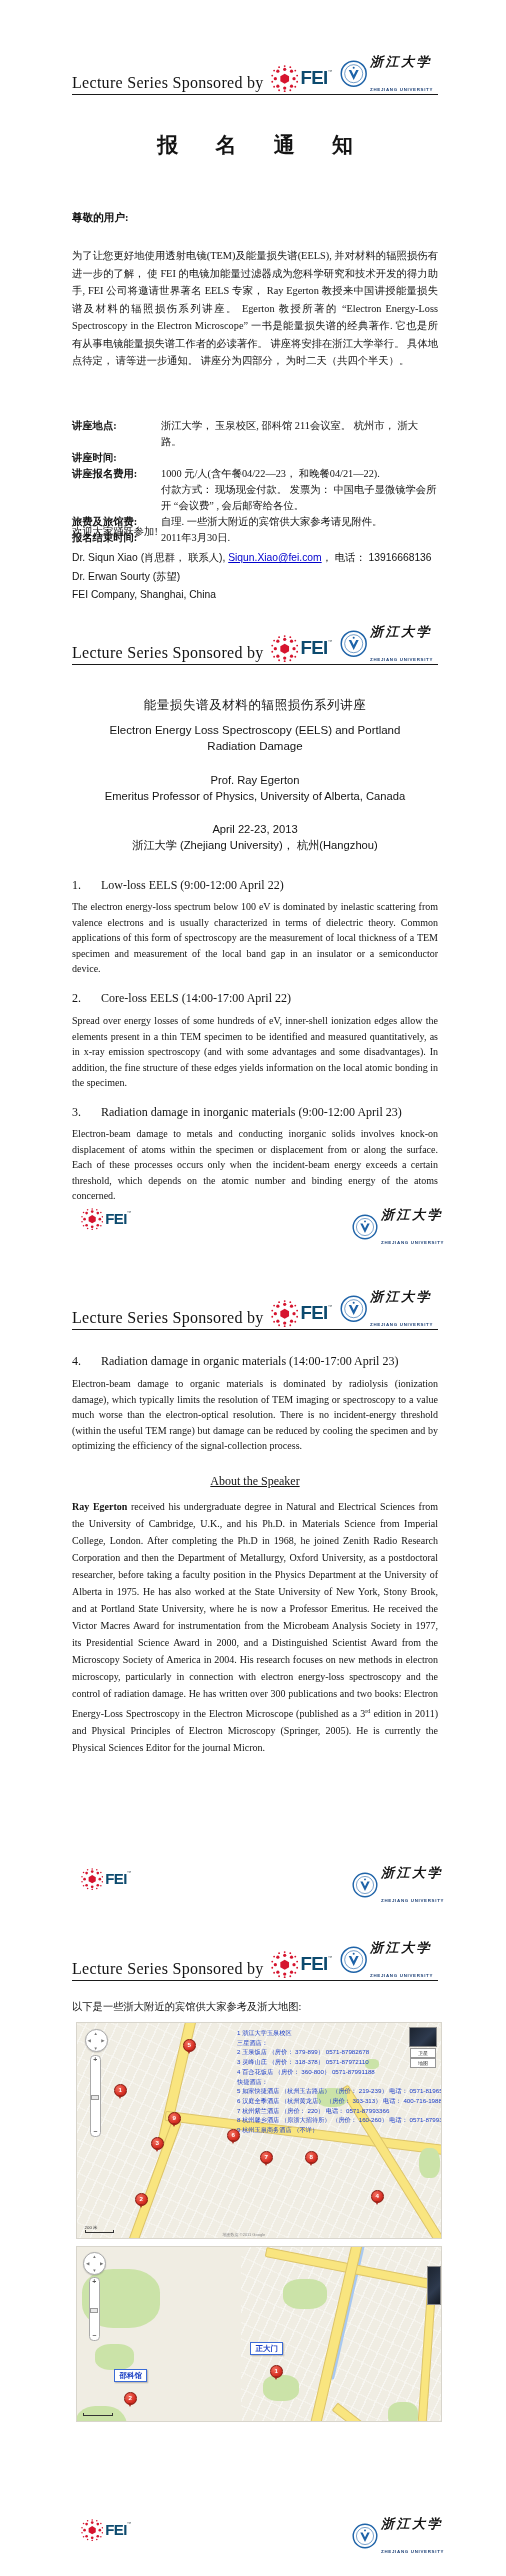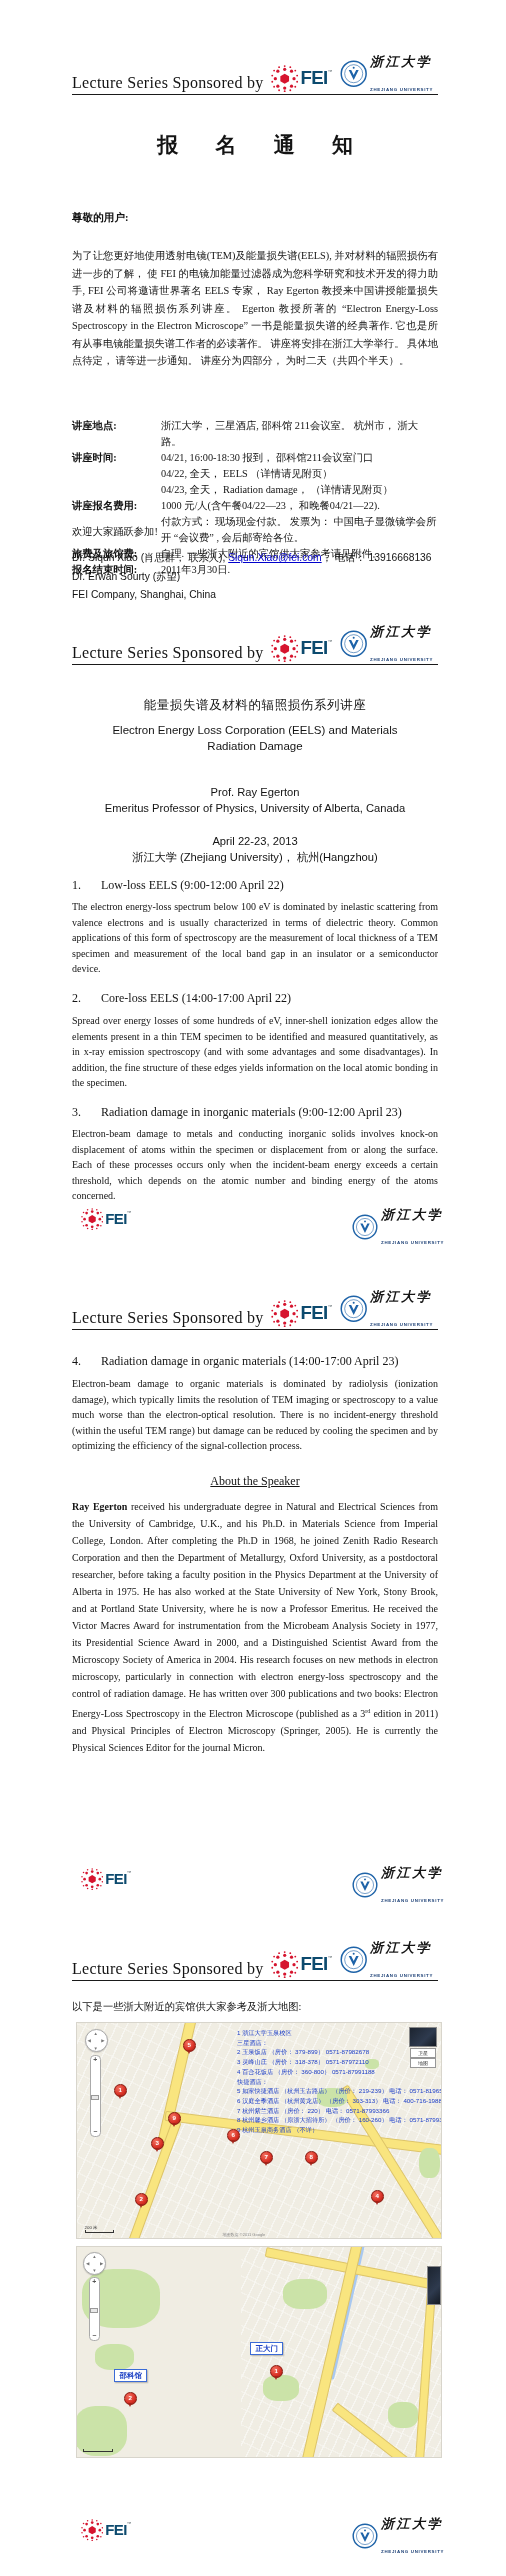--- a/index.html
+++ b/index.html
@@ -30,21 +30,21 @@
   .ilabel{width:89px;font-weight:bold;flex:none;}
   .ival{flex:1;}
   .welcome{position:absolute;left:72px;font-size:10.3px;}
   .contacts{position:absolute;left:72px;width:366px;
             font-family:"Liberation Sans",sans-serif;font-size:10.3px;line-height:18.7px;}
   a.mail{color:#0000cc;text-decoration:underline;}
   
   .ctr{position:absolute;left:72px;width:366px;text-align:center;}
   .t-cn{font-size:12.5px;letter-spacing:0.6px;}
   .t-en{font-family:"Liberation Sans",sans-serif;font-size:11.5px;line-height:15.6px;}
-  .t-sp{font-family:"Liberation Sans",sans-serif;font-size:11.2px;line-height:15.6px;margin-top:12px;}
+  .t-sp{font-family:"Liberation Sans",sans-serif;font-size:11.2px;line-height:15.6px;}
   .sec-h{position:absolute;left:72px;width:366px;font-size:12px;display:flex;}
   .sec-num{width:29px;flex:none;}
   .sec-b{position:absolute;left:72px;width:366px;font-size:10px;line-height:15.6px;text-align:justify;}
   .about-h{position:absolute;left:72px;width:366px;text-align:center;font-size:12px;text-decoration:underline;}
   .bio{position:absolute;left:72px;width:366px;font-size:10px;line-height:17px;text-align:justify;}
   .pagefoot{position:absolute;}
   
   .map{position:absolute;left:76px;width:366px;background:#f0ede3;overflow:hidden;
        border:0.6px solid #d8d5cc;box-sizing:border-box;}
   .gridtex{position:absolute;inset:0;opacity:.5;background:
@@ -137,30 +137,25 @@
   </div>
 
   <div class="p1-title" style="top:131px;">报 名 通 知</div>
   <div class="salut" style="top:211px;">尊敬的用户:</div>
   <div class="para-cn" style="top:247px;">为了让您更好地使用透射电镜(TEM)及能量损失谱(EELS), 并对材料的辐照损伤有进一步的了解， 使 FEI 的电镜加能量过滤器成为您科学研究和技术开发的得力助手, FEI 公司将邀请世界著名 EELS 专家， Ray Egerton 教授来中国讲授能量损失谱及材料的辐照损伤系列讲座。 Egerton 教授所著的 “Electron Energy-Loss Spectroscopy in the Electron Microscope” 一书是能量损失谱的经典著作. 它也是所有从事电镜能量损失谱工作者的必读著作。 讲座将安排在浙江大学举行。 具体地点待定， 请等进一步通知。 讲座分为四部分， 为时二天（共四个半天）。</div>
 
   <div class="info" style="top:378px;margin-top:40px;">
     <div class="inforow">
       <div class="ilabel">讲座地点:</div>
       <div class="ival">
-          <div>浙江大学， 三星酒店, 邵科馆 211会议室。 杭州市， 浙大路。</div>
+          <div>浙江大学， 玉泉校区, 邵科馆 211会议室。 杭州市， 浙大路。</div>
         </div>
     </div>
     <div class="inforow">
       <div class="ilabel">讲座时间:</div>
-      <div class="ival">
-        <div>04/21,  16:00-18:30 报到， 邵科馆211会议室门口</div>
-        <div>04/22,  全天， EELS  （详情请见附页）</div>
-        <div>04/23,  全天， Radiation damage， （详情请见附页）</div>
-      </div>
     </div>
     <div class="inforow">
       <div class="ilabel">讲座报名费用:</div>
       <div class="ival">
         <div>1000 元/人(含午餐04/22—23， 和晚餐04/21—22).</div>
         <div>付款方式： 现场现金付款。 发票为： 中国电子显微镜学会所</div>
         <div>开 “会议费” , 会后邮寄给各位。</div>
       </div>
     </div>
     <div class="inforow">
@@ -226,21 +221,21 @@
         </svg>
       <span class="zju-col">
           <span class="zju-cn">浙江大学</span>
           <span class="zju-en">ZHEJIANG UNIVERSITY</span>
         </span>
     </span>
   </div>
 
   <div class="ctr t-cn" style="top:697px;">能量损失谱及材料的辐照损伤系列讲座</div>
   <div class="ctr t-en" style="top:723px;">
-    <div>Electron Energy Loss Corporation (EELS) and Materials</div>
+    <div>Electron Energy Loss Spectroscopy (EELS) and Portland</div>
     <div>Radiation Damage</div>
   </div>
   <div class="ctr t-sp" style="top:773px;">
     <div>Prof. Ray Egerton</div>
     <div>Emeritus Professor of Physics, University of Alberta, Canada</div>
   </div>
   <div class="ctr t-sp" style="top:822px;">
     <div>April 22-23, 2013</div>
     <div>浙江大学 (Zhejiang University)， 杭州(Hangzhou)</div>
   </div>
@@ -511,21 +506,21 @@
     <div class="thumb" style="right:3.7px;top:3.7px;width:26px;height:18.7px;"></div>
     <div class="mapbtn" style="right:5px;top:25px;width:24px;height:8px;">卫星</div>
     <div class="mapbtn" style="right:5px;top:35px;width:24px;height:8px;">地图</div>
     <div class="scale" style="left:7.5px;bottom:5px;">
       <span>200 米</span>
       <div class="bar"></div>
     </div>
     <div class="copyr">地图数据 ©2011 Google</div>
   </div>
 
-  <div class="map" style="top:2246px;height:212px;">
+  <div class="map" style="top:2246px;height:176px;">
     <div class="gridtex" style="left:45%;"></div>
     <div class="park" style="left:5px;top:22px;width:78px;height:59px;"></div>
     <div class="park" style="left:17.5px;top:97px;width:39px;height:26px;"></div>
     <div class="park" style="left:206px;top:32px;width:44px;height:30px;"></div>
     <div class="park" style="left:186px;top:128px;width:36px;height:26px;"></div>
     <div class="park" style="left:-3.1px;top:159px;width:53px;height:50px;"></div>
     <div class="park" style="left:311px;top:155px;width:30px;height:26px;"></div>
     <div class="river" style="left:267px;top:-9.4px;width:5.6px;height:143px;transform:rotate(13deg);"></div>
     <div class="road" style="left:187px;top:17.5px;width:187px;height:7.5px;transform:rotate(11deg);"></div>
     <div class="road" style="left:248px;top:-7.5px;width:8.7px;height:237px;transform:rotate(13deg);"></div>

